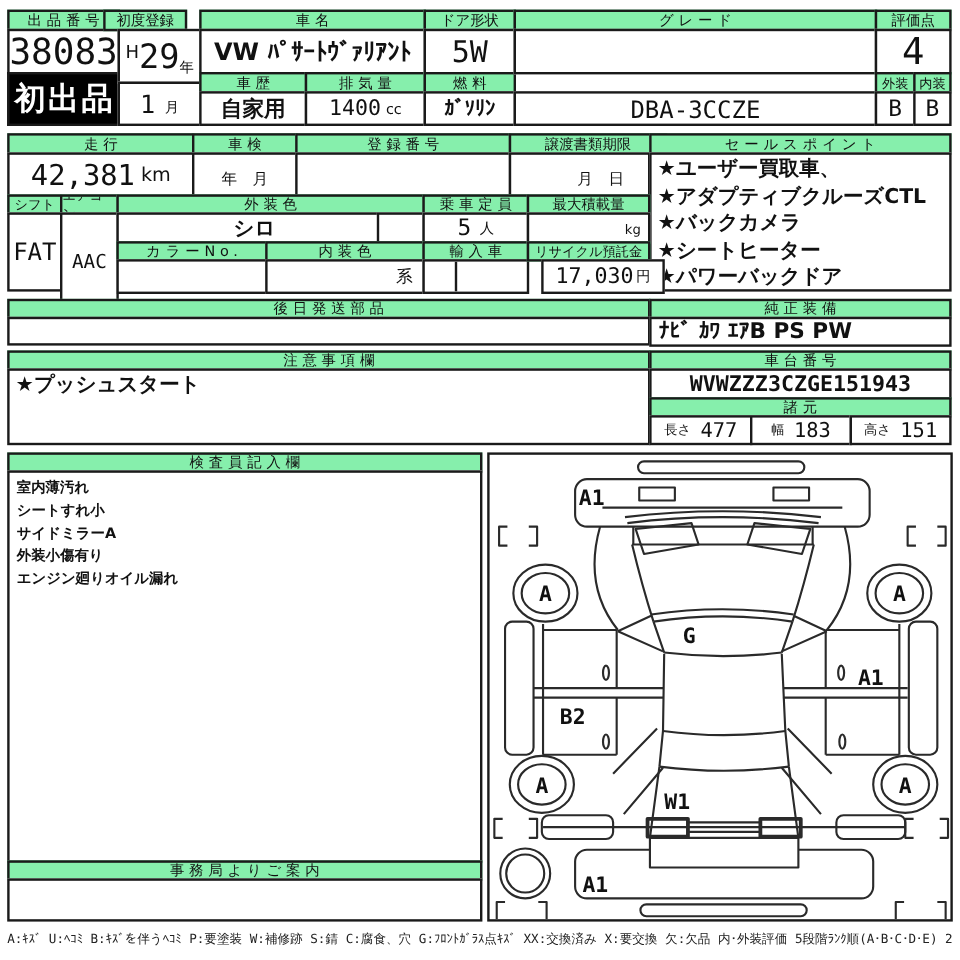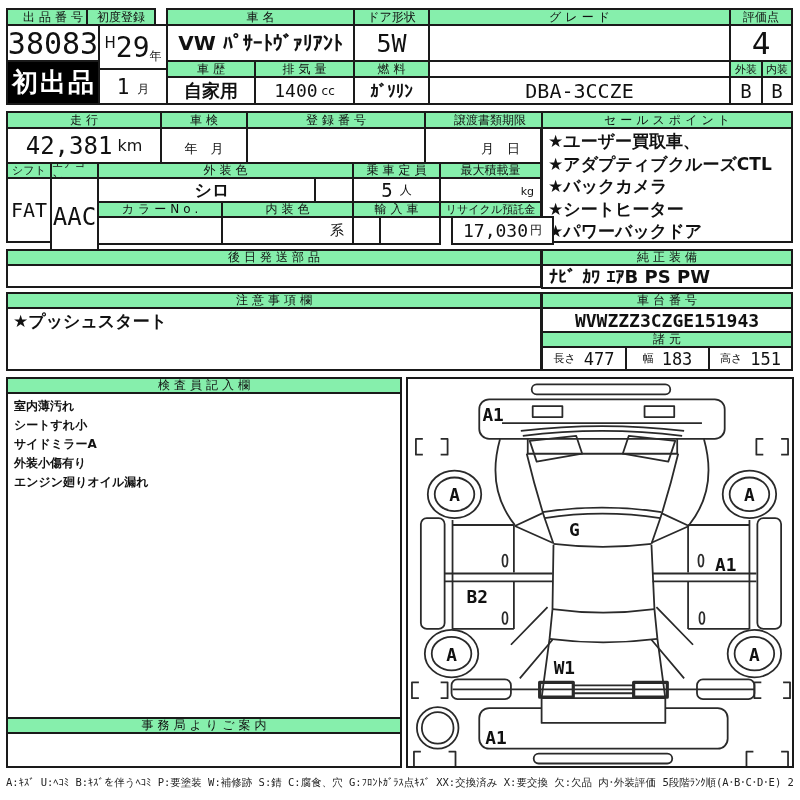--- a/index.html
+++ b/index.html
@@ -87,21 +87,21 @@
     <div>★ユーザー買取車、</div>
     <div>★アダプティブクルーズCTL</div>
     <div>★バックカメラ</div>
     <div>★シートヒーター</div>
     <div>★パワーバックドア</div>
   </div>
 
   <div class="c h tight sm" style="left:6px;top:162px;width:46px;height:17px">シフト</div>
   <div class="c mono" style="left:6px;top:177px;width:46px;height:66px;font-size:20px">FAT</div>
   <div class="c h tight sm" style="left:50px;top:162px;width:49px;height:17px">エアコン</div>
-  <div class="c mono" style="left:50px;top:177px;width:49px;height:80px;font-size:24px">AAC</div>
+  <div class="c mono" style="left:50px;top:177px;width:49px;height:80px;font-size:16px">AAC</div>
 
   <div class="c h" style="left:97px;top:162px;width:257px;height:17px">外装色</div>
   <div class="c" style="left:97px;top:177px;width:230px;height:26px;font-size:17px;font-weight:bold">シロ</div>
   <div class="c" style="left:314px;top:177px;width:40px;height:26px"></div>
   <div class="c h" style="left:97px;top:201px;width:126px;height:17px">カラーNo.</div>
   <div class="c" style="left:97px;top:216px;width:126px;height:29px"></div>
   <div class="c h" style="left:221px;top:201px;width:133px;height:17px">内装色</div>
   <div class="c right" style="left:221px;top:216px;width:133px;height:29px;font-size:14px;padding-right:8px">系</div>
 
   <div class="c h" style="left:352px;top:162px;width:89px;height:17px">乗車定員</div>

